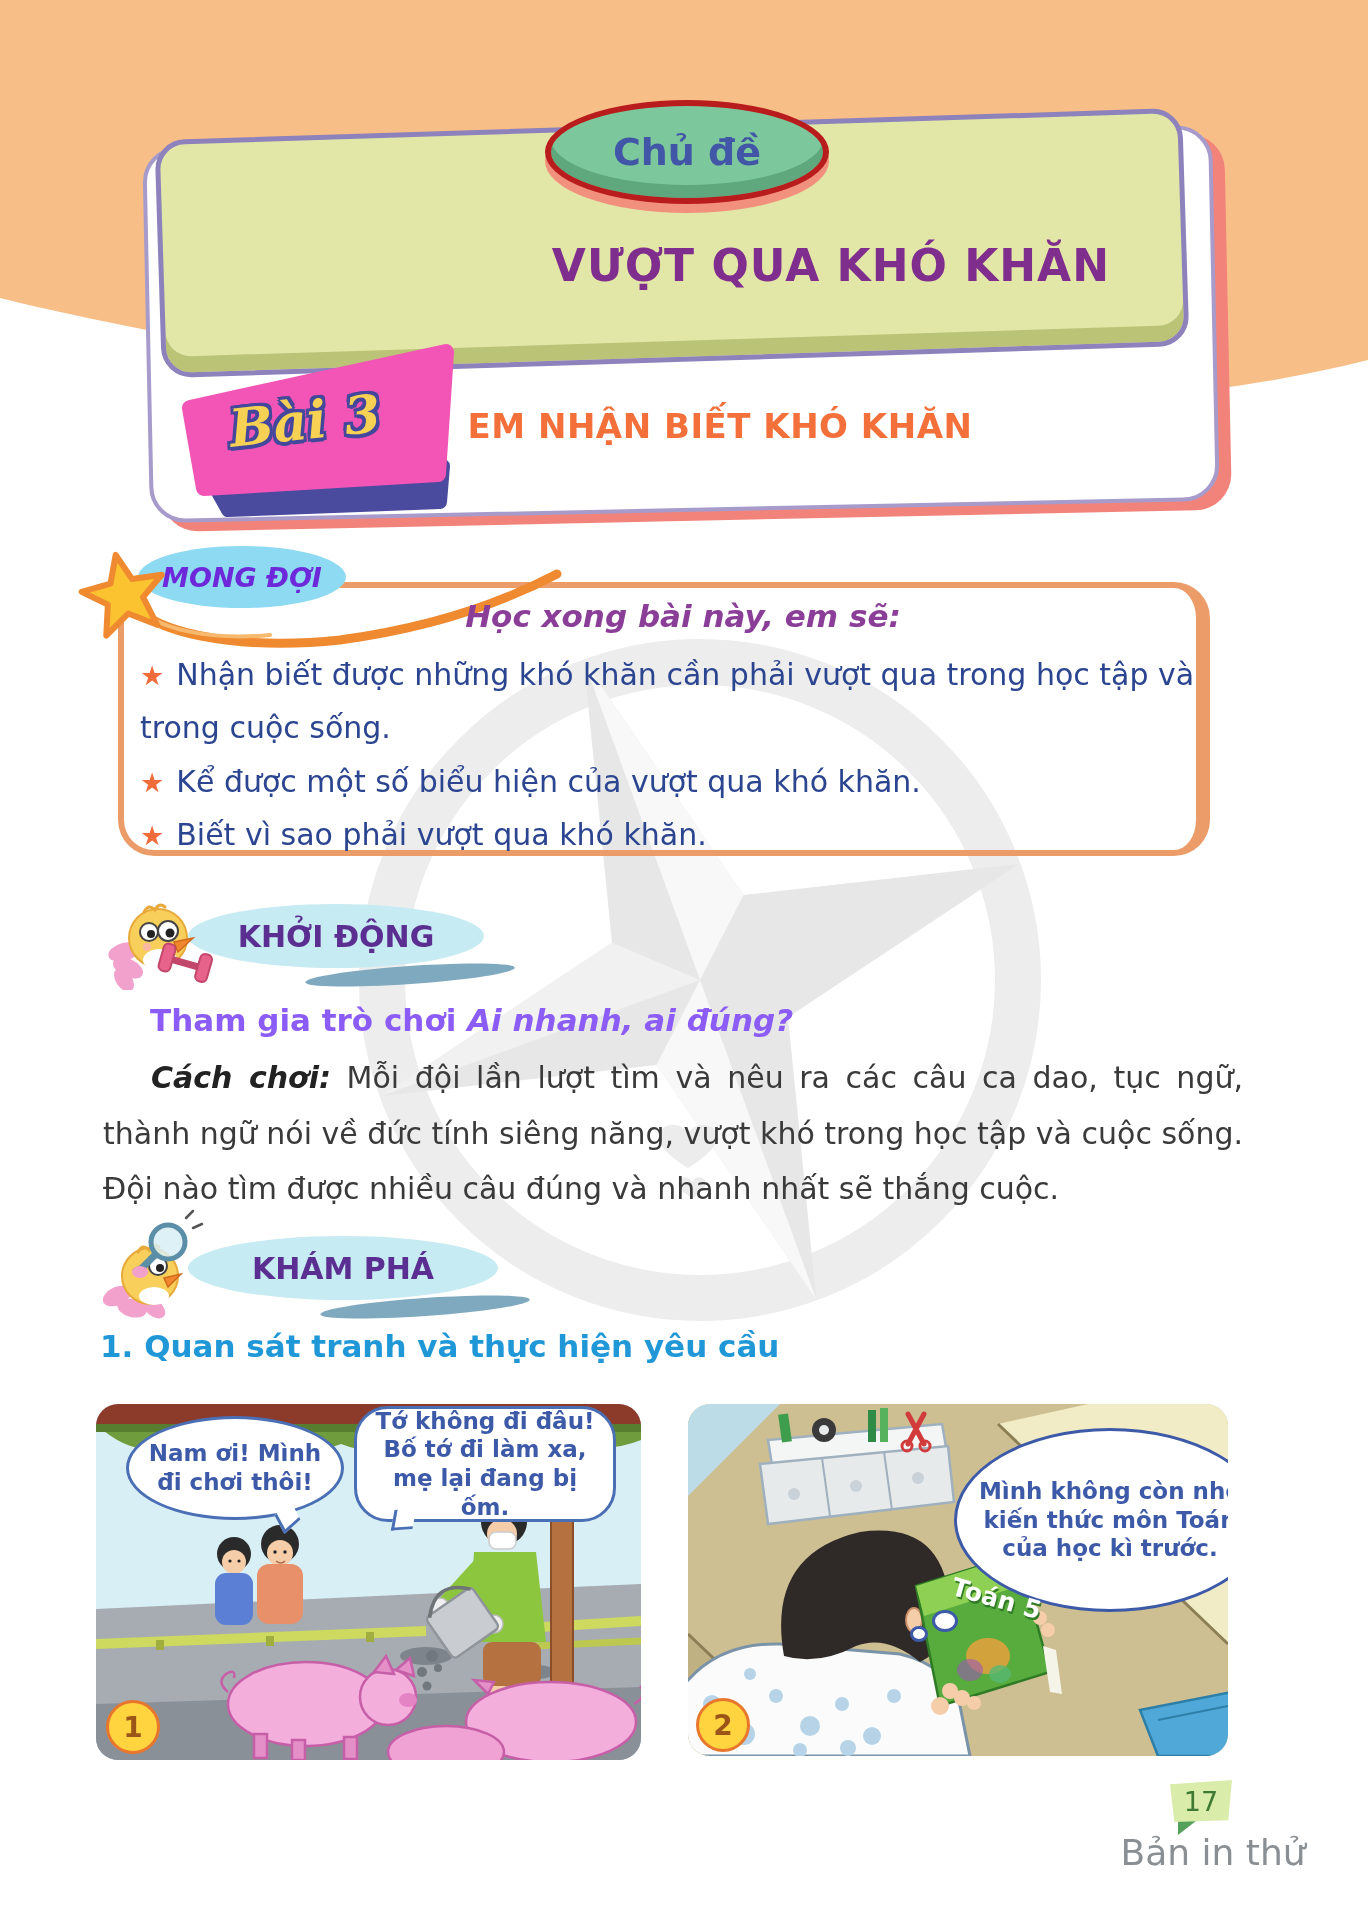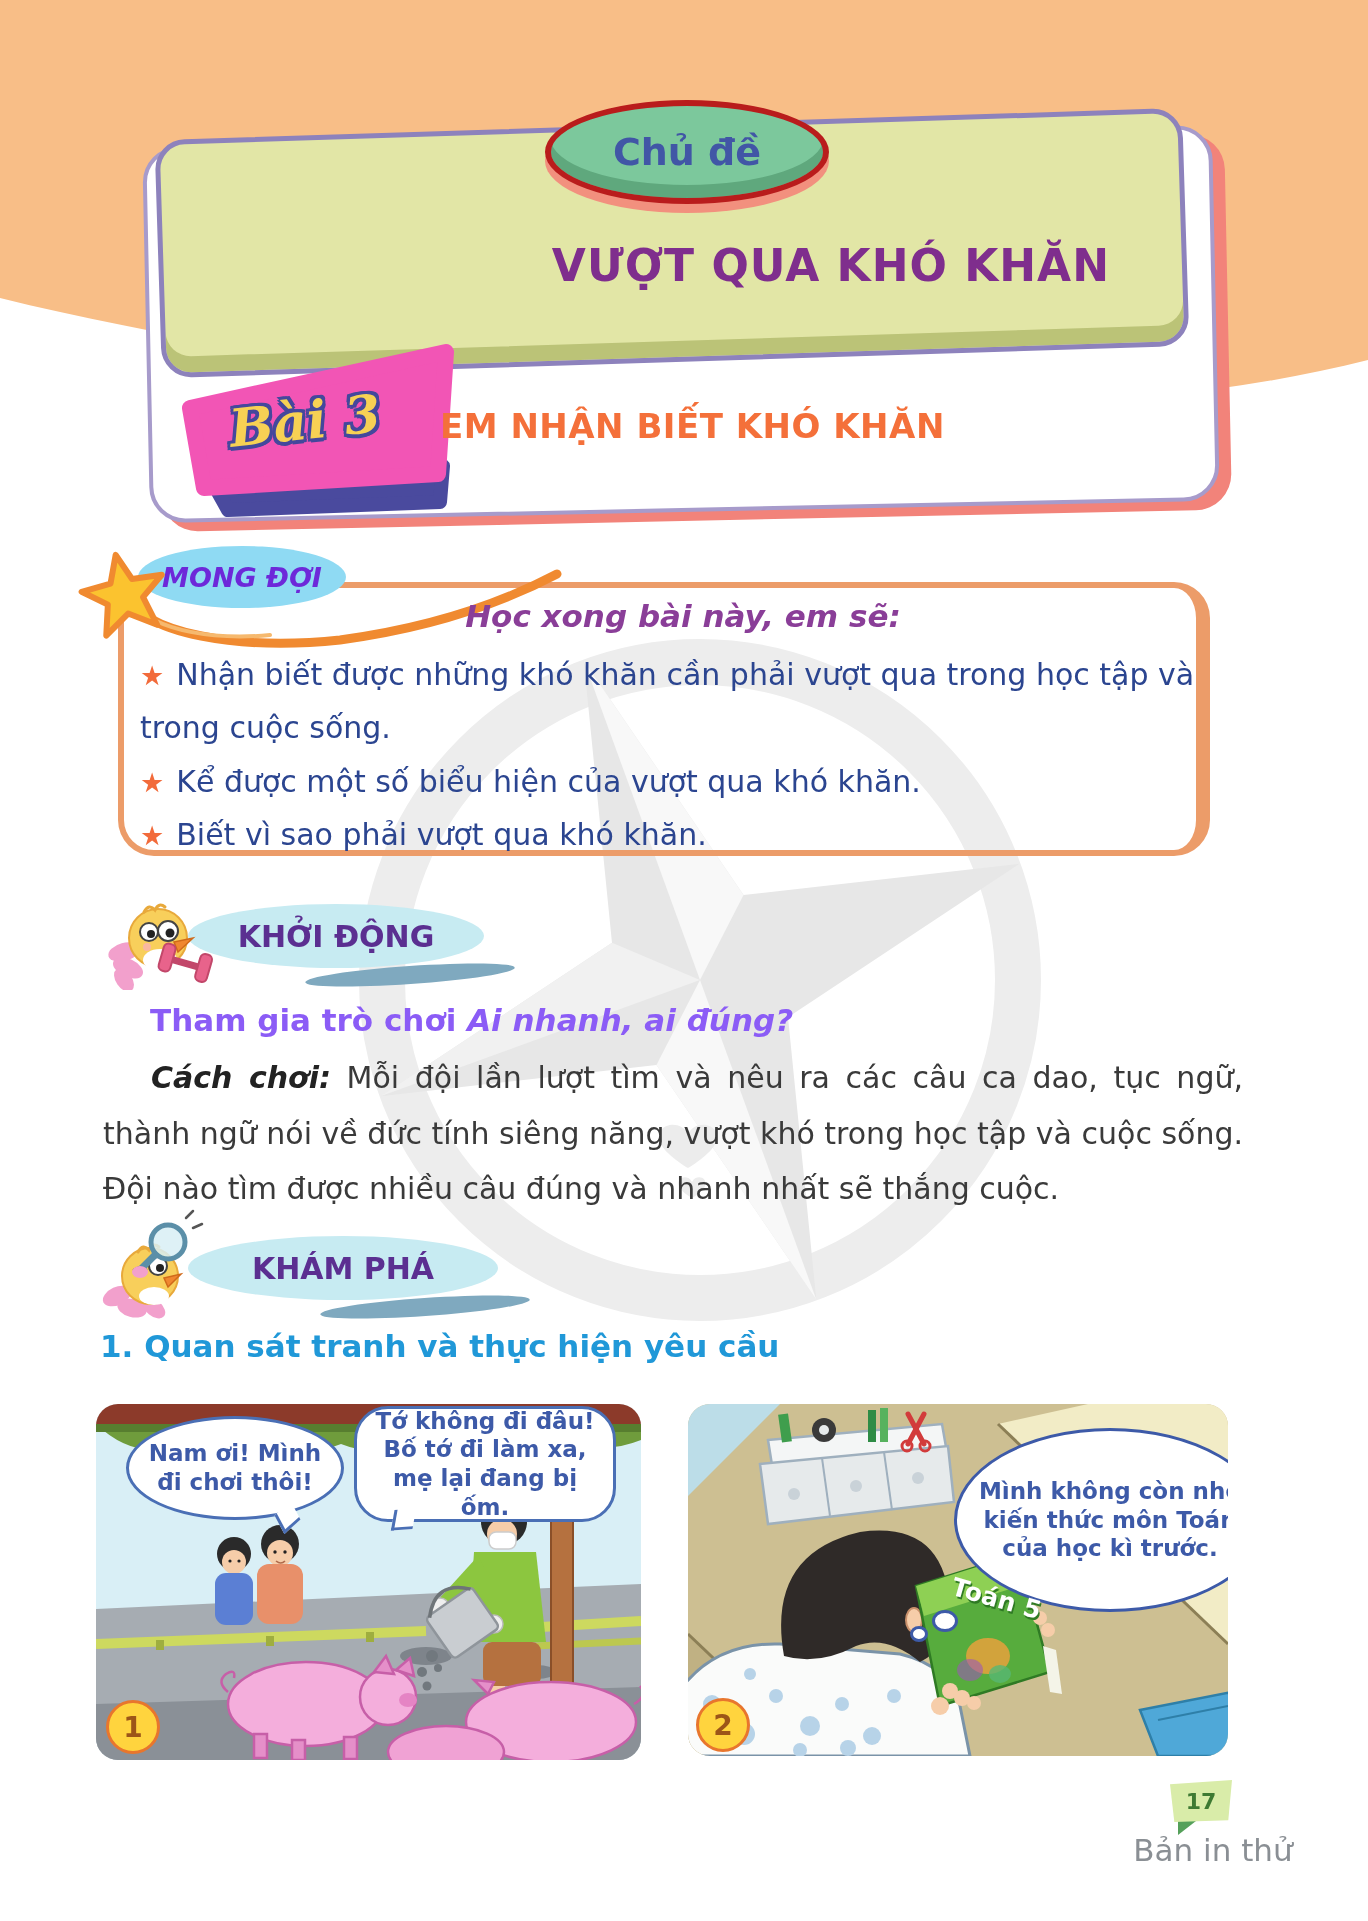--- a/index.html
+++ b/index.html
@@ -20,21 +20,21 @@
       display:flex;align-items:center;justify-content:center;z-index:5;
       color:#4156A6;font-size:38px;font-weight:800;}
   .topic-title{left:250px;top:240px;width:860px;text-align:right;color:#7F2E8D;font-size:44px;
       font-weight:800;letter-spacing:1px;z-index:5;}
   .lesson-wedge{left:168px;top:336px;width:300px;height:185px;z-index:4;}
   .lesson-badge{left:195px;top:390px;width:220px;text-align:center;transform:rotate(-6deg);
       font-family:"DejaVu Serif","Liberation Serif",serif;font-style:italic;font-weight:700;
       font-size:52px;color:#F7D154;z-index:5;
       text-shadow:-3px -3px 0 #44489C,3px -3px 0 #44489C,-3px 3px 0 #44489C,3px 3px 0 #44489C,
                   -3px 0 0 #44489C,3px 0 0 #44489C,0 -3px 0 #44489C,0 4px 0 #44489C;}
-  .lesson-title{left:440px;top:406px;width:560px;color:#F4703A;font-size:34px;
+  .lesson-title{left:440px;top:406px;width:560px;text-align:center;color:#F4703A;font-size:34px;
       font-weight:800;letter-spacing:.5px;z-index:5;}
 
   
   .watermark{left:330px;top:622px;width:730px;height:730px;z-index:1;pointer-events:none;}
 
   
   .expect-box{left:118px;top:582px;width:1072px;height:262px;border:6px solid #EC9C69;
       border-right-width:14px;border-radius:36px;z-index:2;background:transparent;}
   .expect-label{left:138px;top:546px;width:208px;height:62px;border-radius:50%;background:#8FDAF3;
       display:flex;align-items:center;justify-content:center;color:#6d28d9;font-weight:800;
@@ -88,24 +88,24 @@
       color:#fff;font-weight:800;font-size:25px;text-shadow:2px 2px 0 #2F7A24;z-index:4;}
   .num-badge{position:absolute;width:48px;height:48px;border-radius:50%;background:#FFD43E;
       border:3px solid #E8762D;color:#9C5518;font-weight:800;font-size:28px;display:flex;
       align-items:center;justify-content:center;z-index:5;}
   .badge-p1{left:10px;top:296px;}
   .badge-p2{left:8px;top:294px;}
 
   
   .page-badge{left:1170px;top:1780px;width:62px;height:42px;background:#D9ECA9;
       clip-path:polygon(0 10%,100% 0,94% 96%,7% 100%);display:flex;align-items:center;
-      justify-content:center;color:#3E7A33;font-weight:700;font-size:22px;z-index:4;}
+      justify-content:center;color:#3E7A33;font-weight:400;font-size:27px;z-index:4;}
   .page-badge-fold{left:1178px;top:1821px;width:0;height:0;border-top:14px solid #55A05A;
       border-right:18px solid transparent;z-index:3;}
-  .print-note{left:1063px;top:1832px;width:300px;text-align:center;color:#8A8F94;font-size:31px;z-index:4;}
+  .print-note{left:1063px;top:1832px;width:300px;text-align:center;color:#8A8F94;font-size:36px;z-index:4;}
 </style>
 </head>
 <body>
 
 <div class="page">
 
   <svg class="abs orange-bg" viewBox="0 0 1368 430" preserveAspectRatio="none">
     <path d="M0,0 H1368 V360 C1180,408 930,416 740,403 C480,386 210,350 0,298 Z" fill="#F8BE87"></path>
   </svg>
 

